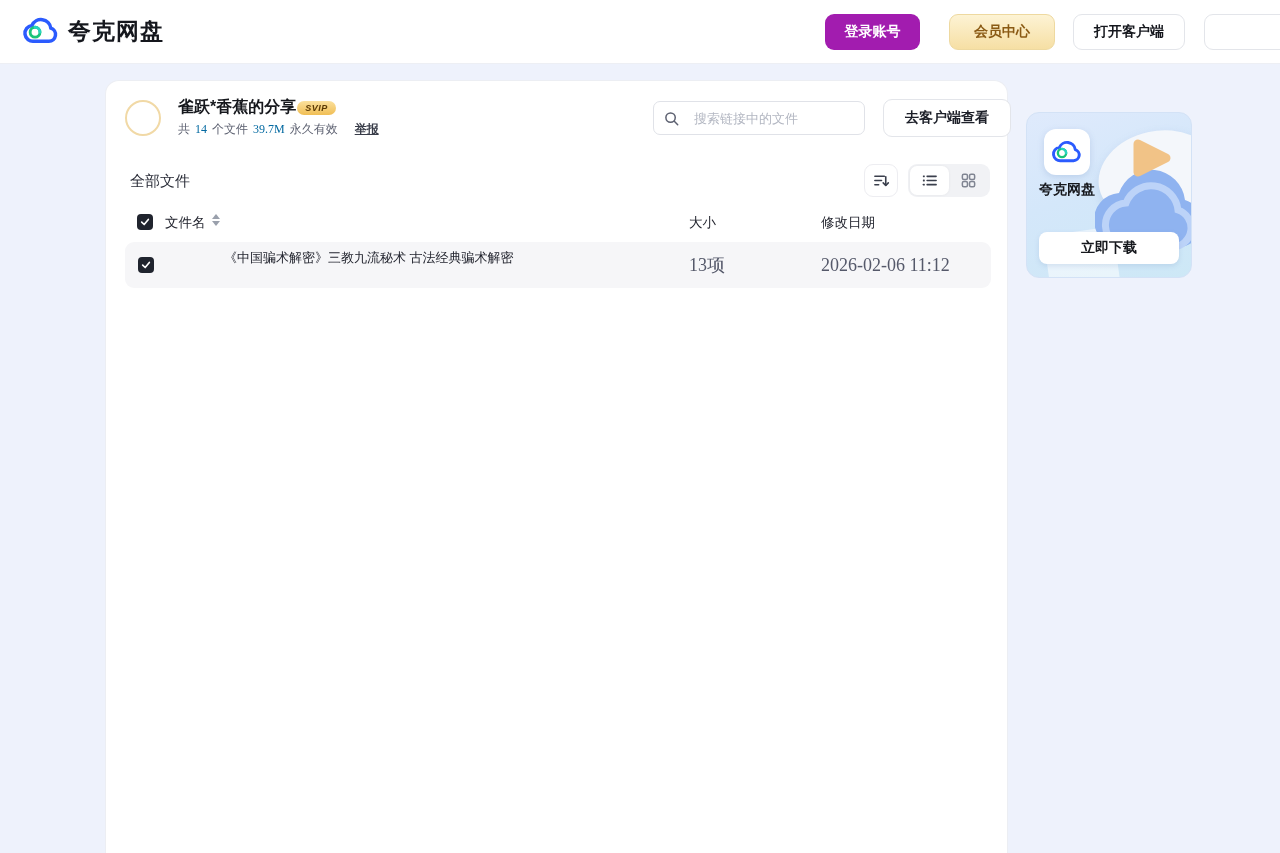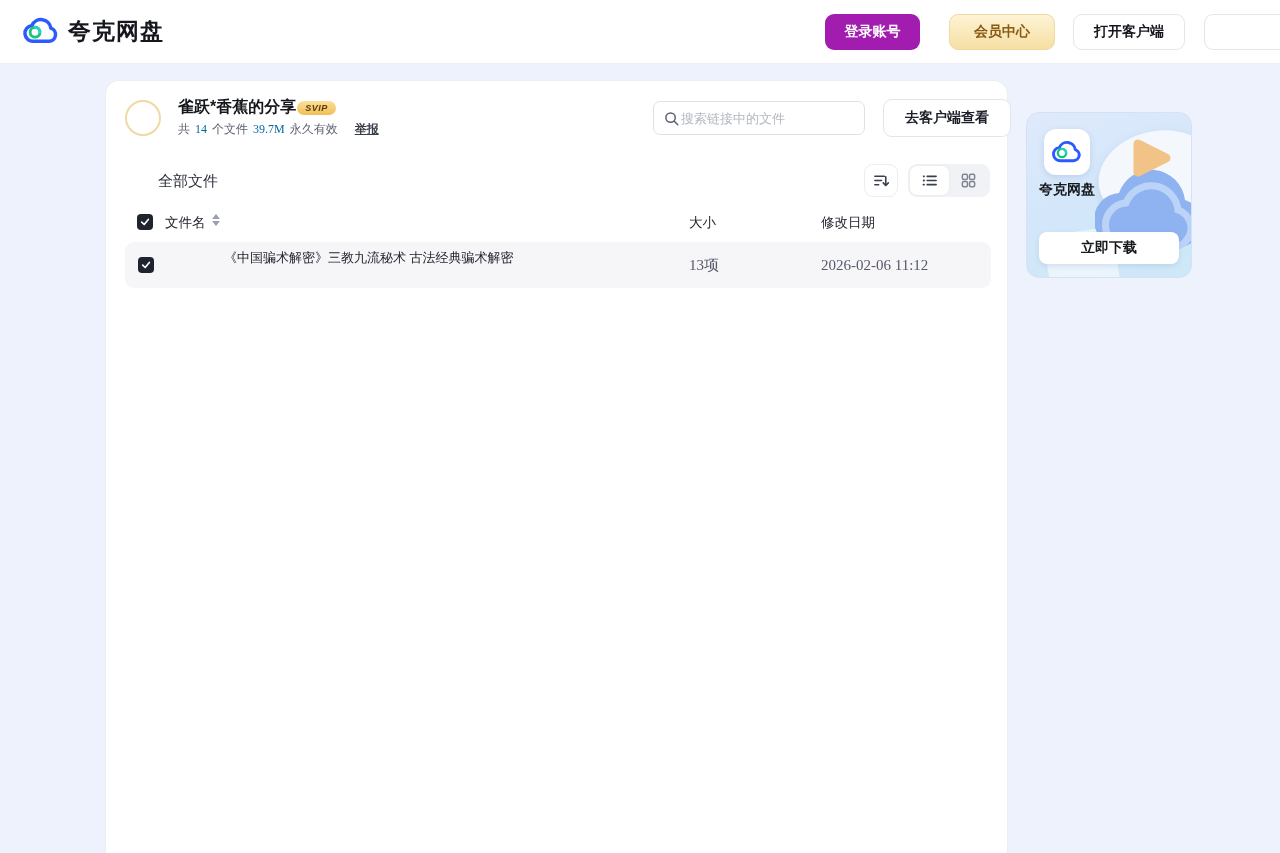--- a/index.html
+++ b/index.html
@@ -51,35 +51,35 @@
     color:#5b3a05; font-size:9px; font-weight:bold; font-style:italic;
     padding:2px 8px; border-radius:8px; letter-spacing:.5px;
   }
   .meta-line { position:absolute; left:53px; top:22px; font-size:12px; color:#5c6070; display:flex; gap:5px; align-items:center; }
   .meta-gray { color:#0369a1; }
   .report-link { color:#393d49; text-decoration:underline; font-weight:bold; margin-left:12px; cursor:pointer; }
 
   .search-box {
     position:absolute; left:528px; top:2px; width:212px; height:34px;
     border:1px solid #e0e2e8; border-radius:7px; background:#fff;
-    display:flex; align-items:center; padding:0 10px; gap:2px;
+    display:flex; align-items:center; padding:0 10px; gap:15px;
   }
   .search-box input {
     border:none; outline:none; flex:1; font-size:13px; color:#20222c;
     font-family:inherit; background:transparent; min-width:0;
   }
   .search-box input::placeholder { color:#b3b7c2; }
   .client-view-btn {
     position:absolute; left:758px; top:0px; width:128px; height:38px;
     background:#ffffff; border:1px solid #e3e5ea; border-radius:9px;
     font-size:14px; font-weight:bold; color:#1d2029;
     display:flex; align-items:center; justify-content:center; cursor:pointer;
   }
 
-  .section-row { position:absolute; left:24px; right:16px; top:83px; height:34px;margin-left:28px; }
+  .section-row { position:absolute; left:24px; right:16px; top:83px; height:34px; }
   .section-title { position:absolute; left:0; top:8px; font-size:15px; font-weight:500; color:#2a2d38; }
   .view-controls { position:absolute; right:1px; top:0; display:flex; gap:10px; }
   .sort-btn {
     width:34px; height:33px; background:#fff; border:1px solid #ededf1; border-radius:9px;
     display:flex; align-items:center; justify-content:center; cursor:pointer;
   }
   .seg { width:82px; height:33px; background:#f1f2f5; border-radius:9px; display:flex; padding:2px; }
   .seg-opt { flex:1; border-radius:7px; display:flex; align-items:center; justify-content:center; cursor:pointer; }
   .seg-opt.active { background:#ffffff; box-shadow:0 0 3px rgba(0,0,0,.06); }
 
@@ -97,21 +97,21 @@
   .trow .cb { margin-left:13px; }
   .col-name { flex:1; display:flex; min-width:0;margin-left:12px; }
   .th-label { font-size:13.5px; color:#23252f; margin-left:12px; }
   .sort-arrows { display:inline-flex; flex-direction:column; gap:2px; margin-left:6px; }
   .arr-up { width:0; height:0; border-left:4px solid transparent; border-right:4px solid transparent; border-bottom:5px solid #9aa0ac; }
   .arr-dn { width:0; height:0; border-left:4px solid transparent; border-right:4px solid transparent; border-top:5px solid #9aa0ac; }
   .file-icon-ph { width:45px; height:32px; margin-left:13px; flex-shrink:0; }
   .file-name { font-size:13px; color:#23252f; white-space:nowrap; overflow:hidden; text-overflow:ellipsis; }
   .col-size { width:132px; flex-shrink:0; font-size:13.5px; color:#23252f; }
   .col-date { width:170px; flex-shrink:0; font-size:13.5px; color:#23252f; }
-  .trow .col-size, .trow .col-date { font-size:15px; color:#55596a;font-family:Liberation Serif, serif; }
+  .trow .col-size, .trow .col-date { font-size:18px; color:#55596a;font-family:Liberation Serif, serif; }
 
   
   .promo {
     position:absolute; left:1026px; top:112px; width:166px; height:166px;
     border-radius:13px; overflow:hidden; cursor:pointer;
     background:linear-gradient(160deg,#dfeafc 0%,#d4e7fa 45%,#cde8f6 100%);
     border:1px solid #d3e2f6;
   }
   .promo-ellipse {
     position:absolute; left:71px; top:18px; width:120px; height:90px; border-radius:50%;

